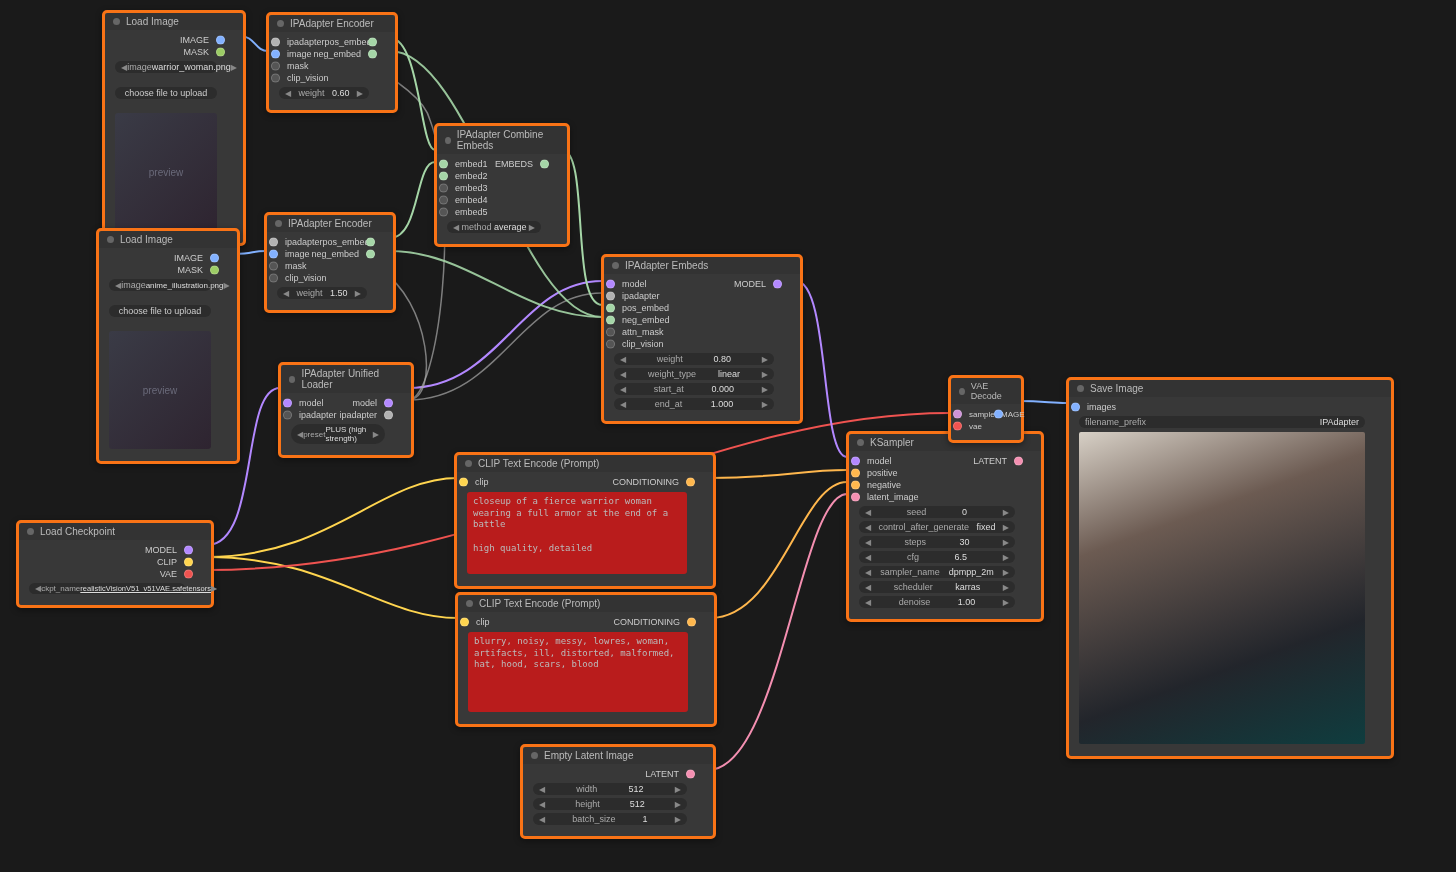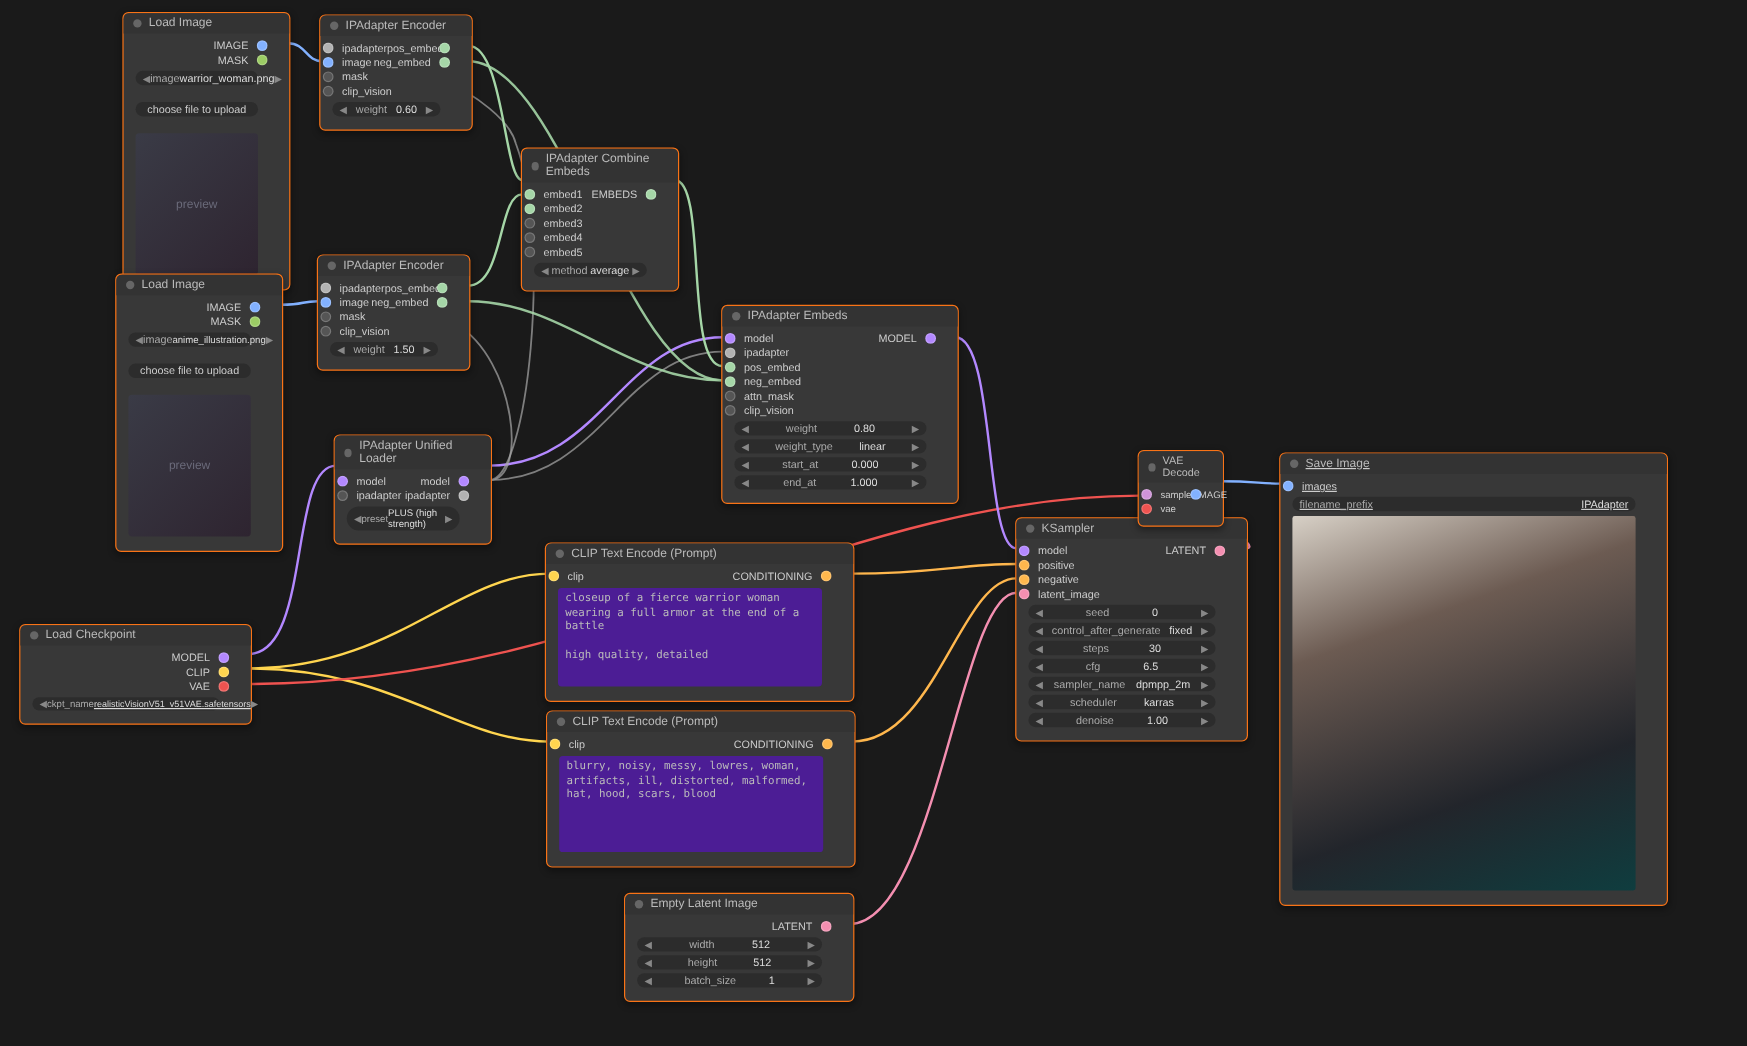--- a/index.html
+++ b/index.html
@@ -18,21 +18,21 @@
     position: absolute;
     left: 0; top: 0;
     width: 1456px;
     height: 872px;
     pointer-events: none;
     z-index: 1;
   }
   .node {
     position: absolute;
     background: #383838;
-    border: 1px solid #f97316;
+    border: 3px solid #f97316;
     border-radius: 5px;
     box-shadow: 0 2px 6px rgba(0,0,0,0.4);
     z-index: 2;
   }
   .node-header {
     padding: 3px 8px;
     background: #333333;
     border-radius: 5px 5px 0 0;
     display: flex;
     align-items: center;
@@ -88,21 +88,21 @@
   .btn {
     background:#2c2c2c;
     border-radius:10px;
     text-align:center;
     padding:1px 4px;
     margin:14px 4px;
     font-size:9px;
     color:#ccc;
   }
   .textarea {
-    background:#4c1d95;
+    background:#b91c1c;
     border-radius:3px;
     margin:4px;
     padding:4px 6px;
     font-family: Menlo, Consolas, monospace;
     font-size:9px;
     color:#bbb;
     white-space: pre-wrap;
     line-height:1.3;
   }
   .imgph {
@@ -603,21 +603,21 @@
         <span class="out-label" style="font-size:8px;">IMAGE</span>
         <span class="port out c-image"></span>
       </div>
     <div class="row">
         <span class="port in c-vae"></span>
         <span class="in-label" style="font-size:8px;">vae</span>
       </div>
   </div>
 </div>
 
-<div class="node" style="left:1066px; top:377px; width:322px;text-decoration:underline;">
+<div class="node" style="left:1066px; top:377px; width:322px;">
   <div class="node-header">
     <span class="dot"></span>
     <span>Save Image</span>
   </div>
   <div class="node-body">
     <div class="row">
         <span class="port in c-image"></span>
         <span class="in-label">images</span>
       </div>
     <div class="widget">

